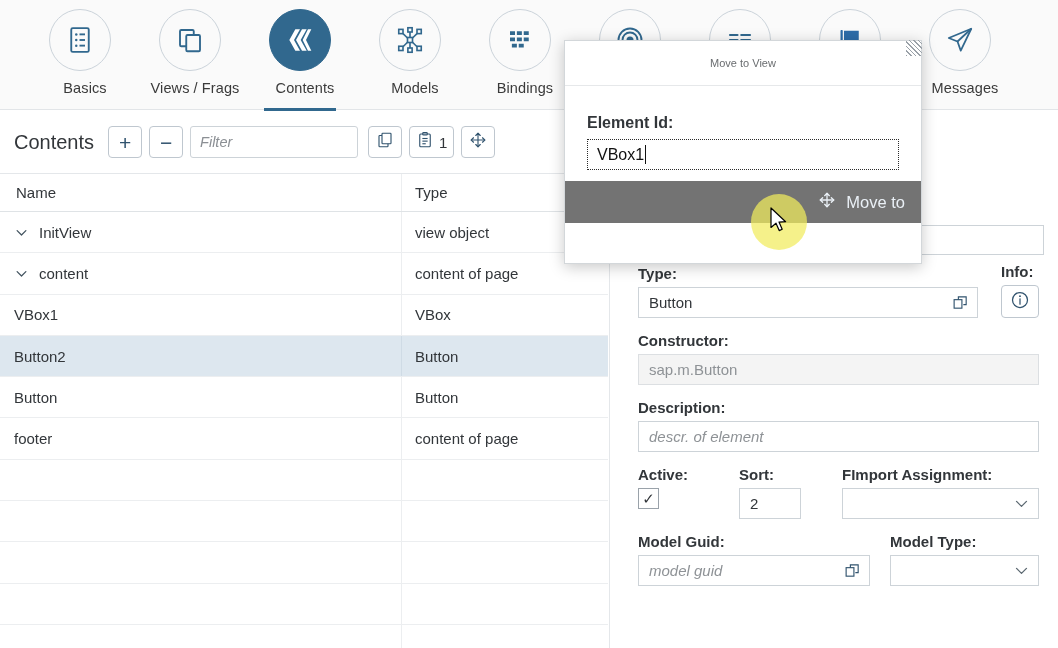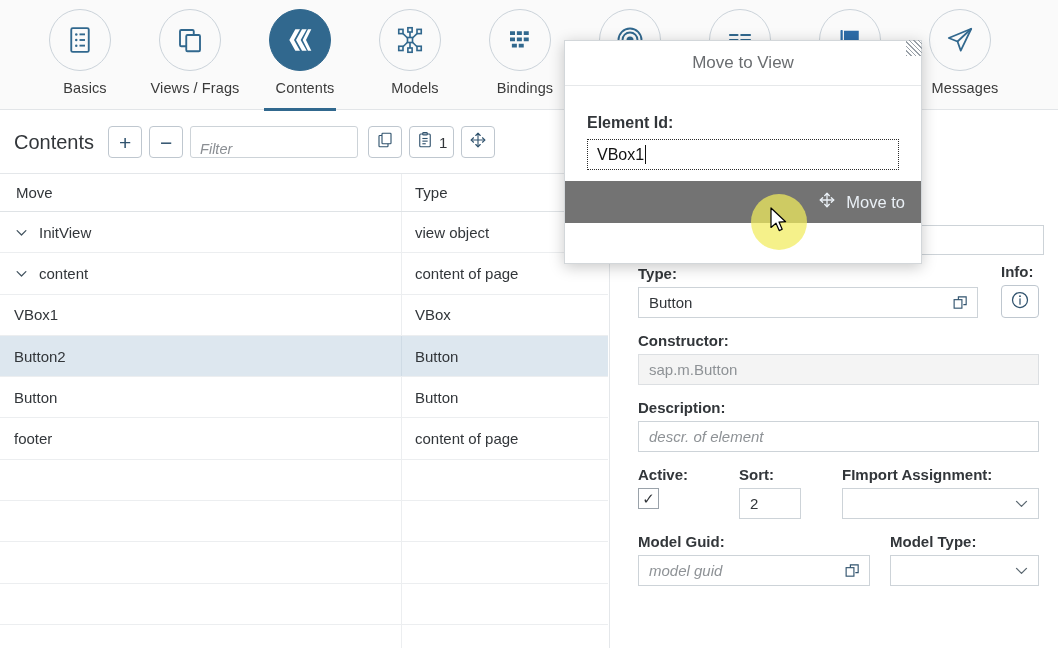--- a/index.html
+++ b/index.html
@@ -58,21 +58,21 @@
   }
   .tbtn {
     height: 32px; min-width: 34px; border: 1px solid #bfc7cf; border-radius: 4px;
     background: #fff; display: inline-flex; align-items: center; justify-content: center;
     margin-right: 7px; cursor: pointer; color: #31536e; padding: 0 6px;
   }
   .tbtn .cnt { font-size: 15px; color: #32363a; margin-left: 5px; }
   .plusminus { font-size: 21px; line-height: 1; color: #31536e; font-weight: 400; }
   .filterbox {
     width: 168px; height: 32px; border: 1px solid #cdd3d8; border-radius: 3px;
-    background: #fff; display: flex; align-items: flex-end; padding: 0 9px;
+    background: #fff; display: flex; align-items: center; padding: 0 9px;
     margin-right: 10px;
   }
   .filterbox span { font-size: 14.5px; color: #8b8f94; font-style: italic; }
 
   
   .ctable { width: 608px; border-top: 1px solid #e4e7ea; }
   .crow { display: flex; height: 41.3px; border-bottom: 1px solid #eceef0; }
   .crow.head { height: 38px; background: #fff; border-bottom: 1px solid #dfe3e6; }
   .ccell { display: flex; align-items: center; font-size: 15px; color: #32363a; }
   .ccell.name { width: 402px; border-right: 1px solid #eceef0; padding-left: 14px; }
@@ -125,21 +125,21 @@
   .dialog {
     position: absolute; left: 564px; top: 40px; width: 358px; height: 224px;
     background: #ffffff; border: 1px solid #d3d7da;
     box-shadow: 0 3px 14px rgba(0,0,0,.22);
     z-index: 40;
   }
   .dlg-header {
     height: 45px; display: flex; align-items: center; justify-content: center;
     border-bottom: 1px solid #e6e8ea; background: #fff;
   }
-  .dlg-title { font-size: 17px; color: #6a6d70; }
+  .dlg-title { font-size: 11px; color: #6a6d70; }
   .dlg-body { position: relative; height: 137px; padding: 28px 22px 4px 22px; }
   .dlg-flabel { font-size: 16px; font-weight: bold; color: #32363a; margin-bottom: 7px; }
   .dlg-input {
     height: 31px; border: 1px dotted #2b2b2b; background: #fff;
     display: flex; align-items: center; padding-left: 9px;
     font-size: 16px; color: #111;
   }
   .caret {
     display: inline-block; width: 1px; height: 19px; background: #111;
     margin-left: 1px;
@@ -353,21 +353,21 @@
               <polyline points="9,18 12,21 15,18"></polyline>
             <polyline points="6,9 3,12 6,15"></polyline>
               <polyline points="18,9 21,12 18,15"></polyline>
           </svg>
         </span>
       </div>
     </div>
 
     <div class="ctable">
       <div class="crow head">
-        <div class="ccell name">Move</div>
+        <div class="ccell name">Name</div>
         <div class="ccell type">Type</div>
       </div>
 
       <div class="crow">
         <div class="ccell name">
           <span class="chev">
             <svg width="15" height="15" viewBox="0 0 24 24" fill="none" stroke="#42535f" stroke-width="2" stroke-linecap="round" stroke-linejoin="round">
                 <polyline points="5,9 12,16 19,9"></polyline>
               </svg>
           </span>

